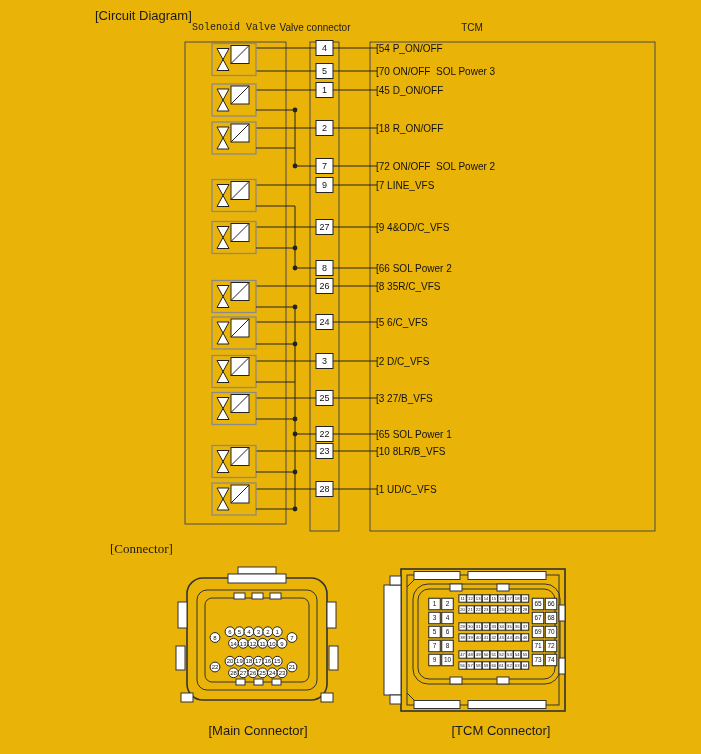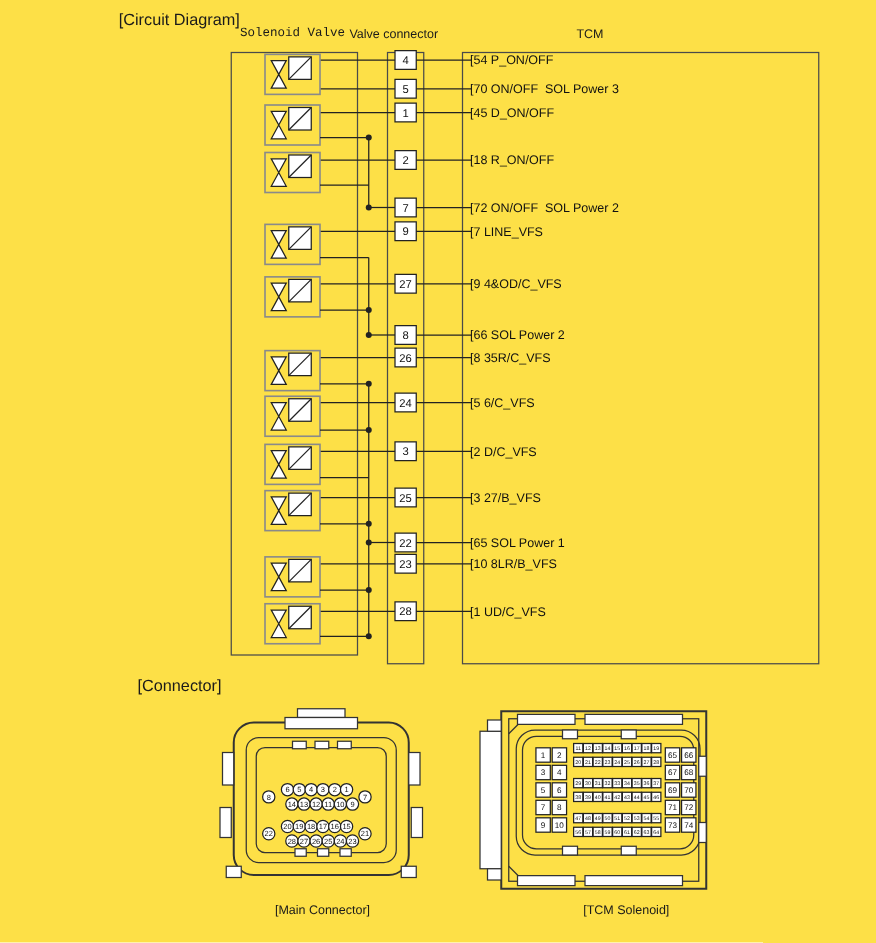--- a/index.html
+++ b/index.html
@@ -1,41 +1,41 @@
 <!DOCTYPE html>
 <html><head>
 <meta charset="utf-8">
 <style>
   html,body{margin:0;padding:0;background:#ffffff;}
-  .page{position:relative;width:701px;height:754px;background:#fde047;overflow:hidden;
+  .page{position:relative;width:701px;height:754px;background:#eab308;overflow:hidden;
         font-family:"Liberation Sans", sans-serif;}
   svg{position:absolute;left:0;top:0;}
   svg text{font-family:"Liberation Sans", sans-serif;white-space:pre;}
   .lbl{position:absolute;color:#1a1a1a;}
   .title{left:95px;top:8px;font-size:13px;}
-  #connector-title{left:110px;top:541px;font-size:13px;}
+  #connector-title{left:110px;top:541px;font-size:13px;font-family:Liberation Serif, serif;}
   .hdr{top:22px;font-size:10px;text-align:center;color:#1a1a1a;}
   #hdr-sol{left:182px;width:104px;font-family:Liberation Mono, monospace;}
   #hdr-main{left:265px;width:100px;}
   #hdr-tcm{left:370px;width:204px;}
-  .caption{top:723px;font-size:10px;text-align:center;}
+  .caption{top:723px;font-size:13px;text-align:center;}
   #cap-main{left:197px;width:122px;}
   #cap-tcm{left:440px;width:122px;}
 </style>
 </head>
 <body>
 
 <div class="page">
   <div class="lbl title">[Circuit Diagram]</div>
   <div class="lbl hdr" id="hdr-sol">Solenoid Valve</div>
   <div class="lbl hdr" id="hdr-main">Valve connector</div>
   <div class="lbl hdr" id="hdr-tcm">TCM</div>
   <div class="lbl" id="connector-title">[Connector]</div>
   <div class="lbl caption" id="cap-main">[Main Connector]</div>
-  <div class="lbl caption" id="cap-tcm">[TCM Solenoid]</div>
+  <div class="lbl caption" id="cap-tcm">[TCM Connector]</div>
   <svg id="diagram" width="701" height="754" viewBox="0 0 701 754">
       <rect x="185" y="42" width="101" height="482" fill="none" stroke="#4a4a4a" stroke-width="1"></rect>
       <rect x="310" y="42" width="29" height="489" fill="none" stroke="#4a4a4a" stroke-width="1"></rect>
       <rect x="370" y="42" width="285" height="489" fill="none" stroke="#4a4a4a" stroke-width="1"></rect>
       <line x1="256" y1="48" x2="316" y2="48" stroke="#222222" stroke-width="1"></line>
       <rect x="316" y="40.5" width="17" height="15" fill="#fff" stroke="#222" stroke-width="1"></rect>
       <text x="324.5" y="51.4" font-size="9" text-anchor="middle" fill="#111111">4</text>
       <line x1="333" y1="48" x2="377" y2="48" stroke="#222222" stroke-width="1"></line>
       <text x="376" y="51.6" font-size="10" text-anchor="start" fill="#111111">[54 P_ON/OFF</text>
       <line x1="256" y1="71" x2="316" y2="71" stroke="#222222" stroke-width="1"></line>

